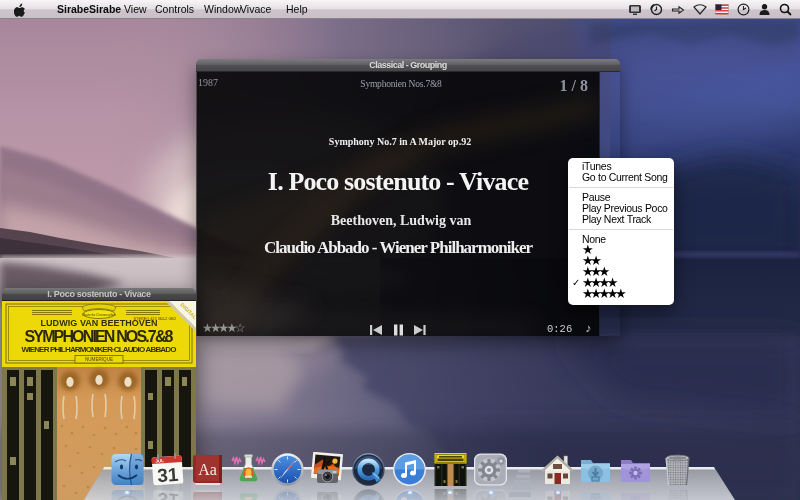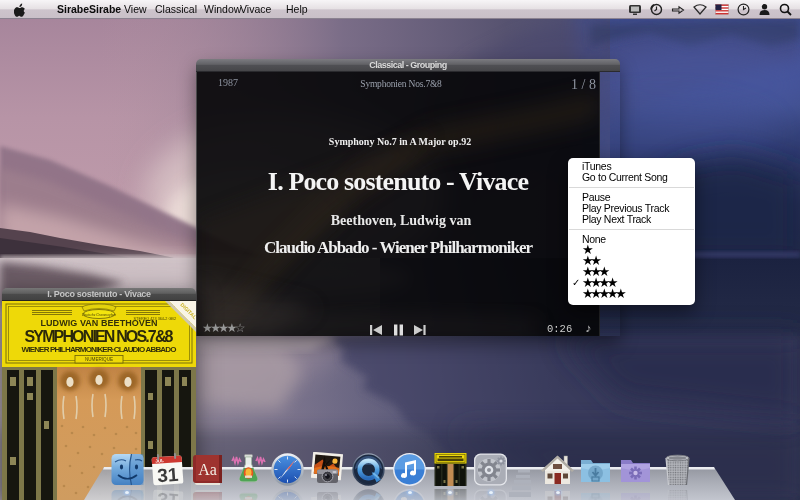--- a/index.html
+++ b/index.html
@@ -18,32 +18,32 @@
 #mainwin{position:absolute;left:196px;top:59px;width:404px;height:277px;
  border-radius:5px 5px 0 0;box-shadow:0 8px 18px rgba(0,0,0,0.4);padding-left:20px;}
 #mwtitle{position:absolute;left:0;top:0;width:100%;height:13px;border-radius:5px 5px 0 0;
  background:linear-gradient(#7b7b80 0%,#626266 45%,#505054 50%,#464649 100%);
  border-bottom:1px solid #2a2a2e;box-sizing:border-box;
  text-align:center;font-size:9px;font-weight:bold;letter-spacing:-0.5px;color:#dadada;line-height:13px;font-family:"Liberation Sans",sans-serif;}
 #mwbody{position:absolute;left:0;top:13px;width:404px;height:264px;
  background:rgba(8,7,10,0.93);border-left:1px solid rgba(130,130,130,0.5);border-right:1px solid rgba(70,70,70,0.45);box-sizing:border-box;
  color:#eee;font-family:"Liberation Serif",serif;}
 .mwrow{position:absolute;width:100%;text-align:center;}
-#mwyear{left:21px;top:5px;width:auto;font-size:10px;color:#8e94a0;}
+#mwyear{left:1px;top:5px;width:auto;font-size:10px;color:#8e94a0;}
 #mwalbum{top:7px;left:3px;font-size:9.5px;color:#9aa0ac;letter-spacing:-0.2px;}
-#mwnum{left:auto;right:3px;top:5px;width:auto;font-size:14px;color:#8e94a0;}
+#mwnum{left:auto;right:11px;top:5px;width:auto;font-size:16px;color:#8e94a0;font-weight:bold;}
 #mwl1{top:64px;left:2px;font-size:10px;font-weight:bold;color:#efefef;line-height:1.2;}
 #mwl2{top:94px;font-size:26px;font-weight:bold;color:#f4f4f4;letter-spacing:-0.85px;line-height:1.2;}
 #mwl3{top:141px;left:3px;font-size:14px;font-weight:bold;color:#e8e8e8;line-height:1.2;}
 #mwl4{top:166px;font-size:17px;font-weight:bold;color:#efefef;letter-spacing:-1px;line-height:1.2;}
 #mwstars{left:5px;top:249px;width:auto;font-size:12px;color:#999;letter-spacing:-2.6px;font-family:"Liberation Sans",sans-serif;}
 #mwtime{left:auto;right:7px;top:250px;width:auto;font-size:10.5px;color:#cfcfcf;font-family:Liberation Mono, monospace;}
 #mwctl{position:absolute;left:0;top:250px;width:100%;text-align:center;}
 
-#ctxmenu{position:absolute;left:568px;top:158px;width:127px;height:147px;
+#ctxmenu{position:absolute;left:568px;top:158px;width:106px;height:147px;
  background:#fff;border-radius:5px;box-shadow:0 8px 20px rgba(0,0,0,0.45),0 0 1px rgba(0,0,0,0.3);
  font-size:10.5px;color:#000;padding-top:3px;box-sizing:border-box;z-index:30;overflow:hidden;}
 #ctxmenu .it{padding:0 0 0 14px;height:11px;line-height:11px;white-space:nowrap;letter-spacing:-0.3px;}
 #ctxmenu .sep{height:1px;background:#d9d9d9;margin:4px 1px 4px 1px;}
 #ctxmenu .st{font-size:13px;letter-spacing:-3.4px;line-height:10.8px;}
 #ctxmenu .chk{position:relative;}
 #ctxmenu .chk:before{content:"\2713";position:absolute;left:4px;top:0;font-size:10px;}
 
 #albumwin{position:absolute;left:2px;top:288px;width:194px;height:212px;
  box-shadow:0 8px 24px rgba(0,0,0,0.5);border-radius:5px 5px 0 0;}
@@ -159,21 +159,21 @@
  <rect x="0" y="430" width="800" height="70" fill="#20263e" opacity="0.35" filter="url(#b8)"></rect>
 </svg>
 
 <div id="menubar">
  <svg style="position:absolute;left:14px;top:3px" width="12" height="14" viewBox="0 0 12 14">
   <path d="M8.2,0.6 C8.3,1.5 8,2.3 7.5,2.9 C6.9,3.6 6.1,4 5.4,3.9 C5.3,3.1 5.7,2.3 6.2,1.7 C6.8,1.1 7.7,0.7 8.2,0.6 Z" fill="#1a1a1a"></path>
   <path d="M10.9,9.6 C10.4,10.8 10.1,11.3 9.5,12.3 C8.6,13.7 7.4,14.4 6.4,13.4 C5.5,12.5 4.9,12.5 4,13.4 C3,14.4 1.8,13.7 0.9,12.3 C-0.8,9.6 -0.3,6.2 1.4,4.9 C2.5,4.1 3.8,4.3 4.7,4.8 C5.4,5.2 5.9,5.2 6.6,4.8 C7.6,4.2 8.9,4.1 10,5 C10.4,5.3 10.7,5.7 10.9,6.1 C9.3,7.1 9.4,9 10.9,9.6 Z" fill="#1a1a1a"></path>
  </svg>
  <span style="left:33px;font-weight:bold">SirabeSirabe</span>
  <span style="left:100px">View</span>
- <span style="left:131px">Classical</span>
+ <span style="left:131px">Controls</span>
  <span style="left:180px">Window</span>
  <span style="left:216px">Vivace</span>
  <span style="left:262px">Help</span>
  <div id="mbicons">
   <svg width="14" height="12" viewBox="0 0 14 12">
           <rect x="1" y="1" width="12" height="8" rx="1.5" fill="#333"></rect>
           <rect x="3" y="2.5" width="8" height="5" fill="#bbb"></rect>
           <rect x="5" y="9.5" width="4" height="1.5" fill="#333"></rect>
         </svg>
   <svg width="13" height="13" viewBox="0 0 13 13">
@@ -611,21 +611,21 @@
  <div class="ddot" style="left:448px"></div>
  <div class="ddot" style="left:489px"></div>
  <div class="ddot" style="left:556px"></div>
 </div>
 
 <div id="ctxmenu">
  <div class="it">iTunes</div>
  <div class="it">Go to Current Song</div>
  <div class="sep"></div>
  <div class="it">Pause</div>
- <div class="it">Play Previous Track</div>
+ <div class="it">Play Previous Poco</div>
  <div class="it">Play Next Track</div>
  <div class="sep"></div>
  <div class="it">None</div>
  <div class="it st">★</div>
  <div class="it st">★★</div>
  <div class="it st">★★★</div>
  <div class="it st chk">★★★★</div>
  <div class="it st">★★★★★</div>
 </div>
 

